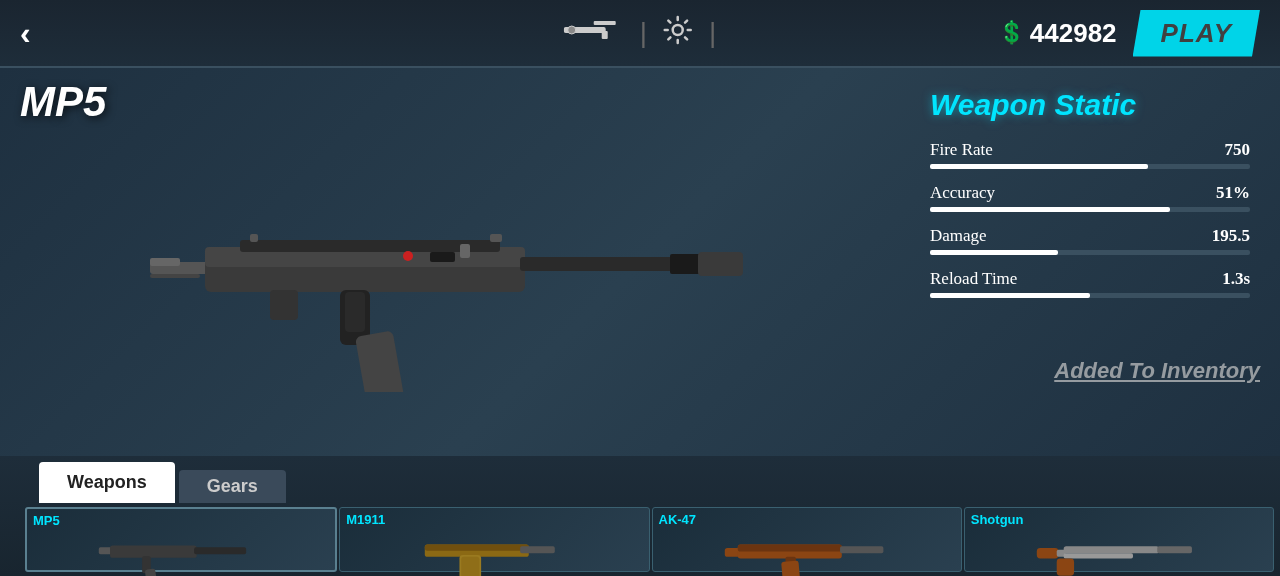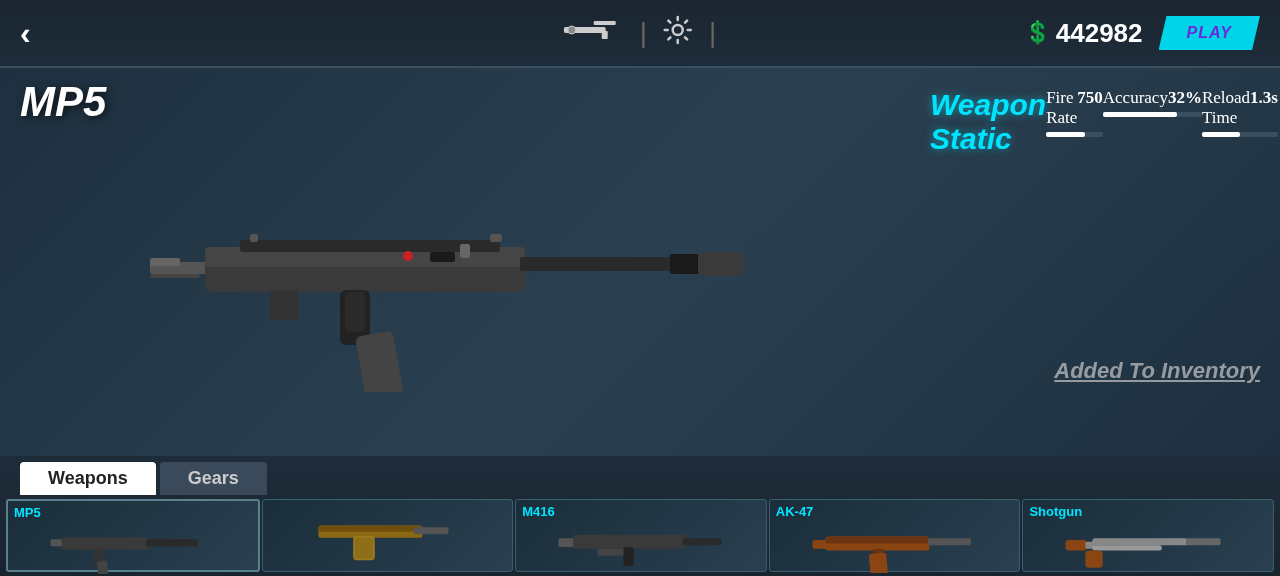--- a/index.html
+++ b/index.html
@@ -52,22 +52,22 @@
     .currency {
       color: #fff;
       font-size: 26px;
       font-weight: bold;
       display: flex;
       align-items: center;
       gap: 4px;
     }
     .play-btn {
       background: #00d4e8;
-      color: #6d28d9;
-      font-size: 16px;
+      color: #404040;
+      font-size: 26px;
       font-weight: bold;
       padding: 8px 28px;
       border: none;
       cursor: pointer;
       font-style: italic;
       letter-spacing: 1px;
       clip-path: polygon(8px 0%, 100% 0%, calc(100% - 8px) 100%, 0% 100%);
     }
 
     
@@ -105,21 +105,21 @@
       width: 620px;
       height: 240px;
       margin-top: 20px;
     }
 
     
     .stats-panel {
       width: 380px;
       padding: 20px 30px;
       display: flex;
-      flex-direction: row;
+      flex-direction: column;
       justify-content: flex-start;
     }
     .stats-title {
       color: #00e5ff;
       font-size: 30px;
       font-weight: bold;
       font-style: italic;
       margin-bottom: 18px;
       text-shadow: 0 0 10px rgba(0,229,255,0.5);
     }
@@ -153,20 +153,21 @@
       border-radius: 2px;
     }
 
     
     .bottom {
       height: 120px;
       background: linear-gradient(180deg, #1e2d3a 0%, #18252f 100%);
       display: flex;
       flex-direction: column;
       position: relative;
+      padding-left: 19px;
     }
     .tabs {
       display: flex;
       padding: 6px 0 0 20px;
       gap: 4px;
     }
     .tab {
       padding: 6px 28px;
       font-size: 18px;
       font-weight: bold;
@@ -175,20 +176,21 @@
     }
     .tab-active {
       background: #fff;
       color: #222;
       border: none;
     }
     .tab-inactive {
       background: #3a4a5a;
       color: #ccc;
       border: none;
+      margin-top: 8px;
     }
 
     .weapons-grid {
       display: flex;
       flex: 1;
       gap: 2px;
       padding: 4px 6px;
       overflow: hidden;
     }
     .weapon-card {
@@ -321,28 +323,32 @@
         <span class="stat-value">750</span>
       </div>
       <div class="stat-bar-bg">
         <div class="stat-bar-fill" style="width:68%"></div>
       </div>
     </div>
 
     <div class="stat-row">
       <div class="stat-label-row">
         <span class="stat-label">Accuracy</span>
-        <span class="stat-value">32%</span>
+        <span class="stat-value">51%</span>
       </div>
       <div class="stat-bar-bg">
         <div class="stat-bar-fill" style="width:75%"></div>
       </div>
     </div>
 
     <div class="stat-row">
+      <div class="stat-label-row">
+        <span class="stat-label">Damage</span>
+        <span class="stat-value">195.5</span>
+      </div>
       <div class="stat-bar-bg">
         <div class="stat-bar-fill" style="width:40%"></div>
       </div>
     </div>
 
 
     <div class="stat-row">
       <div class="stat-label-row">
         <span class="stat-label">Reload Time</span>
         <span class="stat-value">1.3s</span>
@@ -370,43 +376,32 @@
           <rect x="5" y="20" width="15" height="8" rx="2" fill="#555"></rect>
           <rect x="18" y="18" width="100" height="14" rx="3" fill="#3a3a3a"></rect>
           <rect x="115" y="20" width="60" height="8" rx="2" fill="#2a2a2a"></rect>
           <rect x="55" y="30" width="10" height="20" rx="3" fill="#333"></rect>
           <rect x="58" y="46" width="12" height="25" rx="3" fill="#444" transform="rotate(-8 58 46)"></rect>
         </svg>
       </div>
     </div>
 
     <div class="weapon-card">
+      <span class="weapon-card-name">M1911</span>
       <div class="weapon-card-img">
         <svg viewBox="0 0 200 60" fill="none" xmlns="http://www.w3.org/2000/svg">
           <rect x="20" y="18" width="120" height="14" rx="3" fill="#8B6914"></rect>
           <rect x="20" y="18" width="120" height="7" rx="3" fill="#704f0e"></rect>
           <rect x="130" y="20" width="40" height="8" rx="2" fill="#555"></rect>
           <rect x="60" y="30" width="25" height="28" rx="4" fill="#9a7a20"></rect>
           <rect x="62" y="32" width="21" height="24" rx="3" fill="#8a6a15" opacity="0.7"></rect>
         </svg>
       </div>
     </div>
 
-    <div class="weapon-card">
-      <span class="weapon-card-name">M416</span>
-      <div class="weapon-card-img">
-        <svg viewBox="0 0 200 60" fill="none" xmlns="http://www.w3.org/2000/svg">
-          <rect x="5" y="20" width="20" height="10" rx="2" fill="#555"></rect>
-          <rect x="22" y="16" width="130" height="16" rx="3" fill="#3a3a3a"></rect>
-          <rect x="148" y="20" width="45" height="8" rx="2" fill="#2a2a2a"></rect>
-          <rect x="80" y="30" width="12" height="22" rx="3" fill="#222"></rect>
-          <rect x="50" y="32" width="30" height="8" rx="2" fill="#444"></rect>
-        </svg>
-      </div>
-    </div>
 
     <div class="weapon-card">
       <span class="weapon-card-name">AK-47</span>
       <div class="weapon-card-img">
         <svg viewBox="0 0 200 60" fill="none" xmlns="http://www.w3.org/2000/svg">
           <rect x="5" y="22" width="18" height="10" rx="3" fill="#8B4513"></rect>
           <rect x="20" y="18" width="120" height="16" rx="3" fill="#8B4513"></rect>
           <rect x="20" y="18" width="120" height="8" rx="3" fill="#6B3410"></rect>
           <rect x="138" y="20" width="50" height="8" rx="2" fill="#555"></rect>
           <rect x="75" y="32" width="12" height="8" rx="2" fill="#6B3410"></rect>

